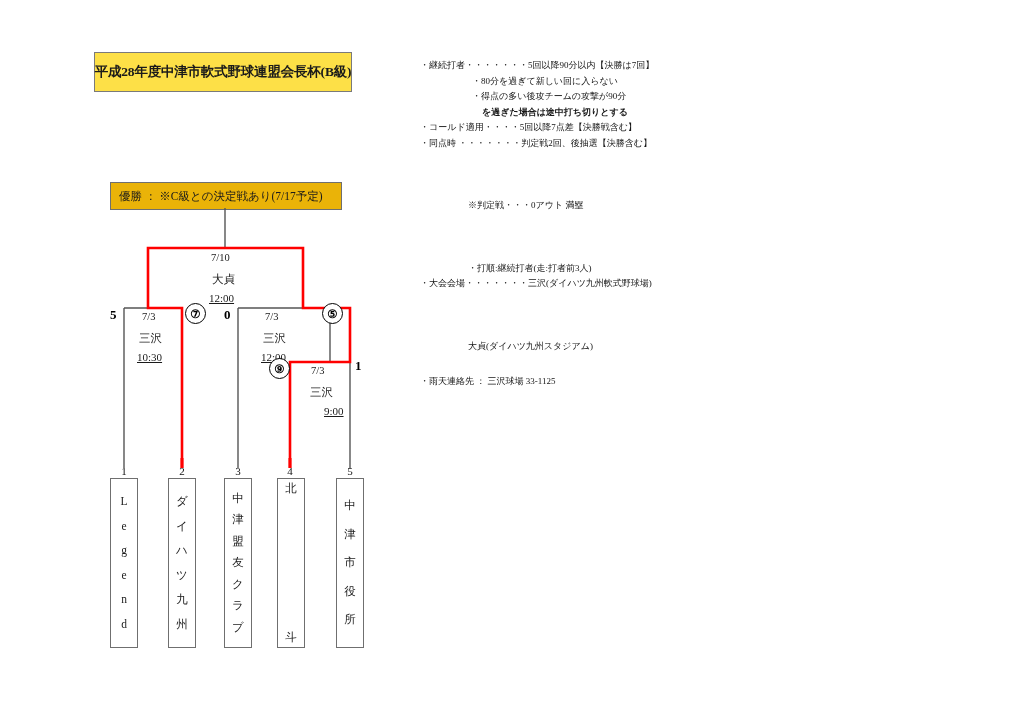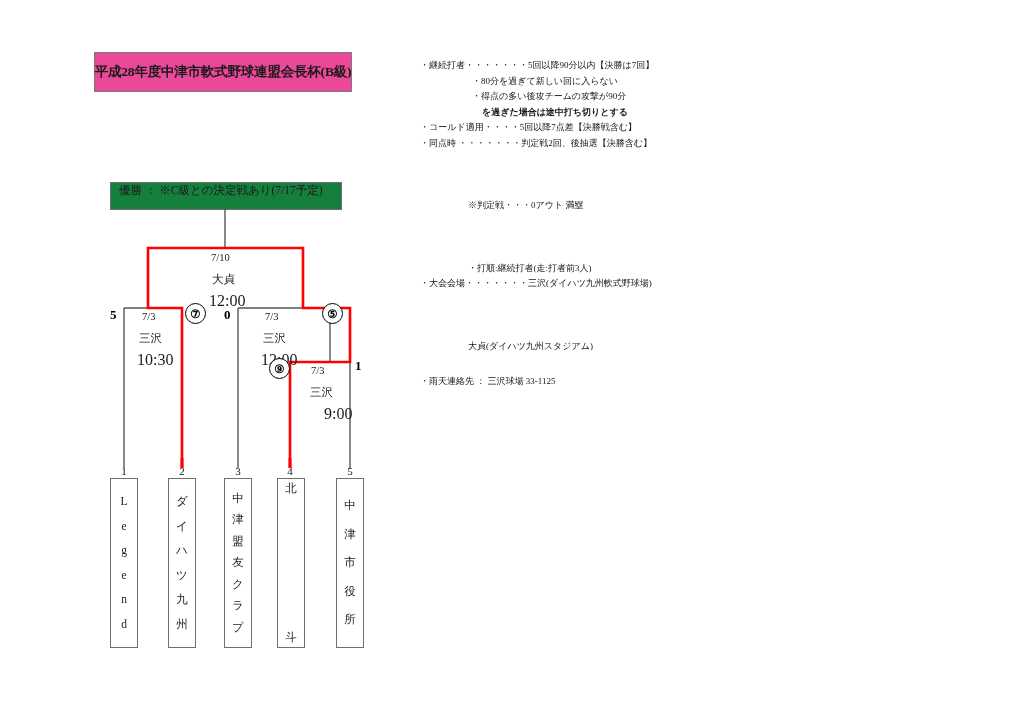--- a/index.html
+++ b/index.html
@@ -9,54 +9,54 @@
     font-family:"Liberation Serif", serif;
     color:#1a1a1a;
     position:relative;
     overflow:hidden;
   }
   .page { position:absolute; inset:0; }
 
   
   #title-box {
     position:absolute; left:94px; top:52px; width:256px; height:38px;
-    border:1px solid #7a7a7a; background:#ec4899;
+    border:1px solid #7a7a7a; background:#fde047;
     display:flex; align-items:center; justify-content:center;
   }
   #title-text {
     font-size:13.5px; font-weight:bold; letter-spacing:-0.2px;
     white-space:nowrap;
   }
 
   
   #rules { position:absolute; left:420px; top:58px; width:300px; }
   .rule-line { font-size:9px; line-height:15.5px; white-space:nowrap; color:#161616; }
   .ind0 { margin-left:0px; }
   .ind2 { margin-left:52px; }
   .ind3 { margin-left:62px;font-weight:bold; }
   .ind4 { margin-left:48px;margin-top:47px; }
   .gap-s { height:6px; }
   .gap-m { height:14px; }
 
   
   #champ-box {
     position:absolute; left:110px; top:182px; width:230px; height:26px;
-    border:1px solid #6f6f6f; background:#15803d;
-    display:flex; align-items:flex-start;
+    border:1px solid #6f6f6f; background:#eab308;
+    display:flex; align-items:center;
   }
   #champ-text { font-size:11.5px; padding-left:8px; white-space:nowrap; }
 
   
   #bracket { position:absolute; left:0; top:0; width:1024px; height:724px; }
 
   
   .lbl { position:absolute; white-space:nowrap; font-size:10.5px; color:#1a1a1a; }
   .lbl.date  { font-size:10.5px; }
   .lbl.venue { font-size:11.5px; }
-  .lbl.time  { font-size:16px; }
+  .lbl.time  { font-size:11px;text-decoration:underline; }
   .score {
     position:absolute; font-size:13px; font-weight:bold; color:#000;
   }
   .seed {
     position:absolute; font-size:11px; color:#111;
     text-align:center; width:14px;
   }
   .circled {
     position:absolute; width:19px; height:19px;
     border:1.6px solid #000; border-radius:50%;

